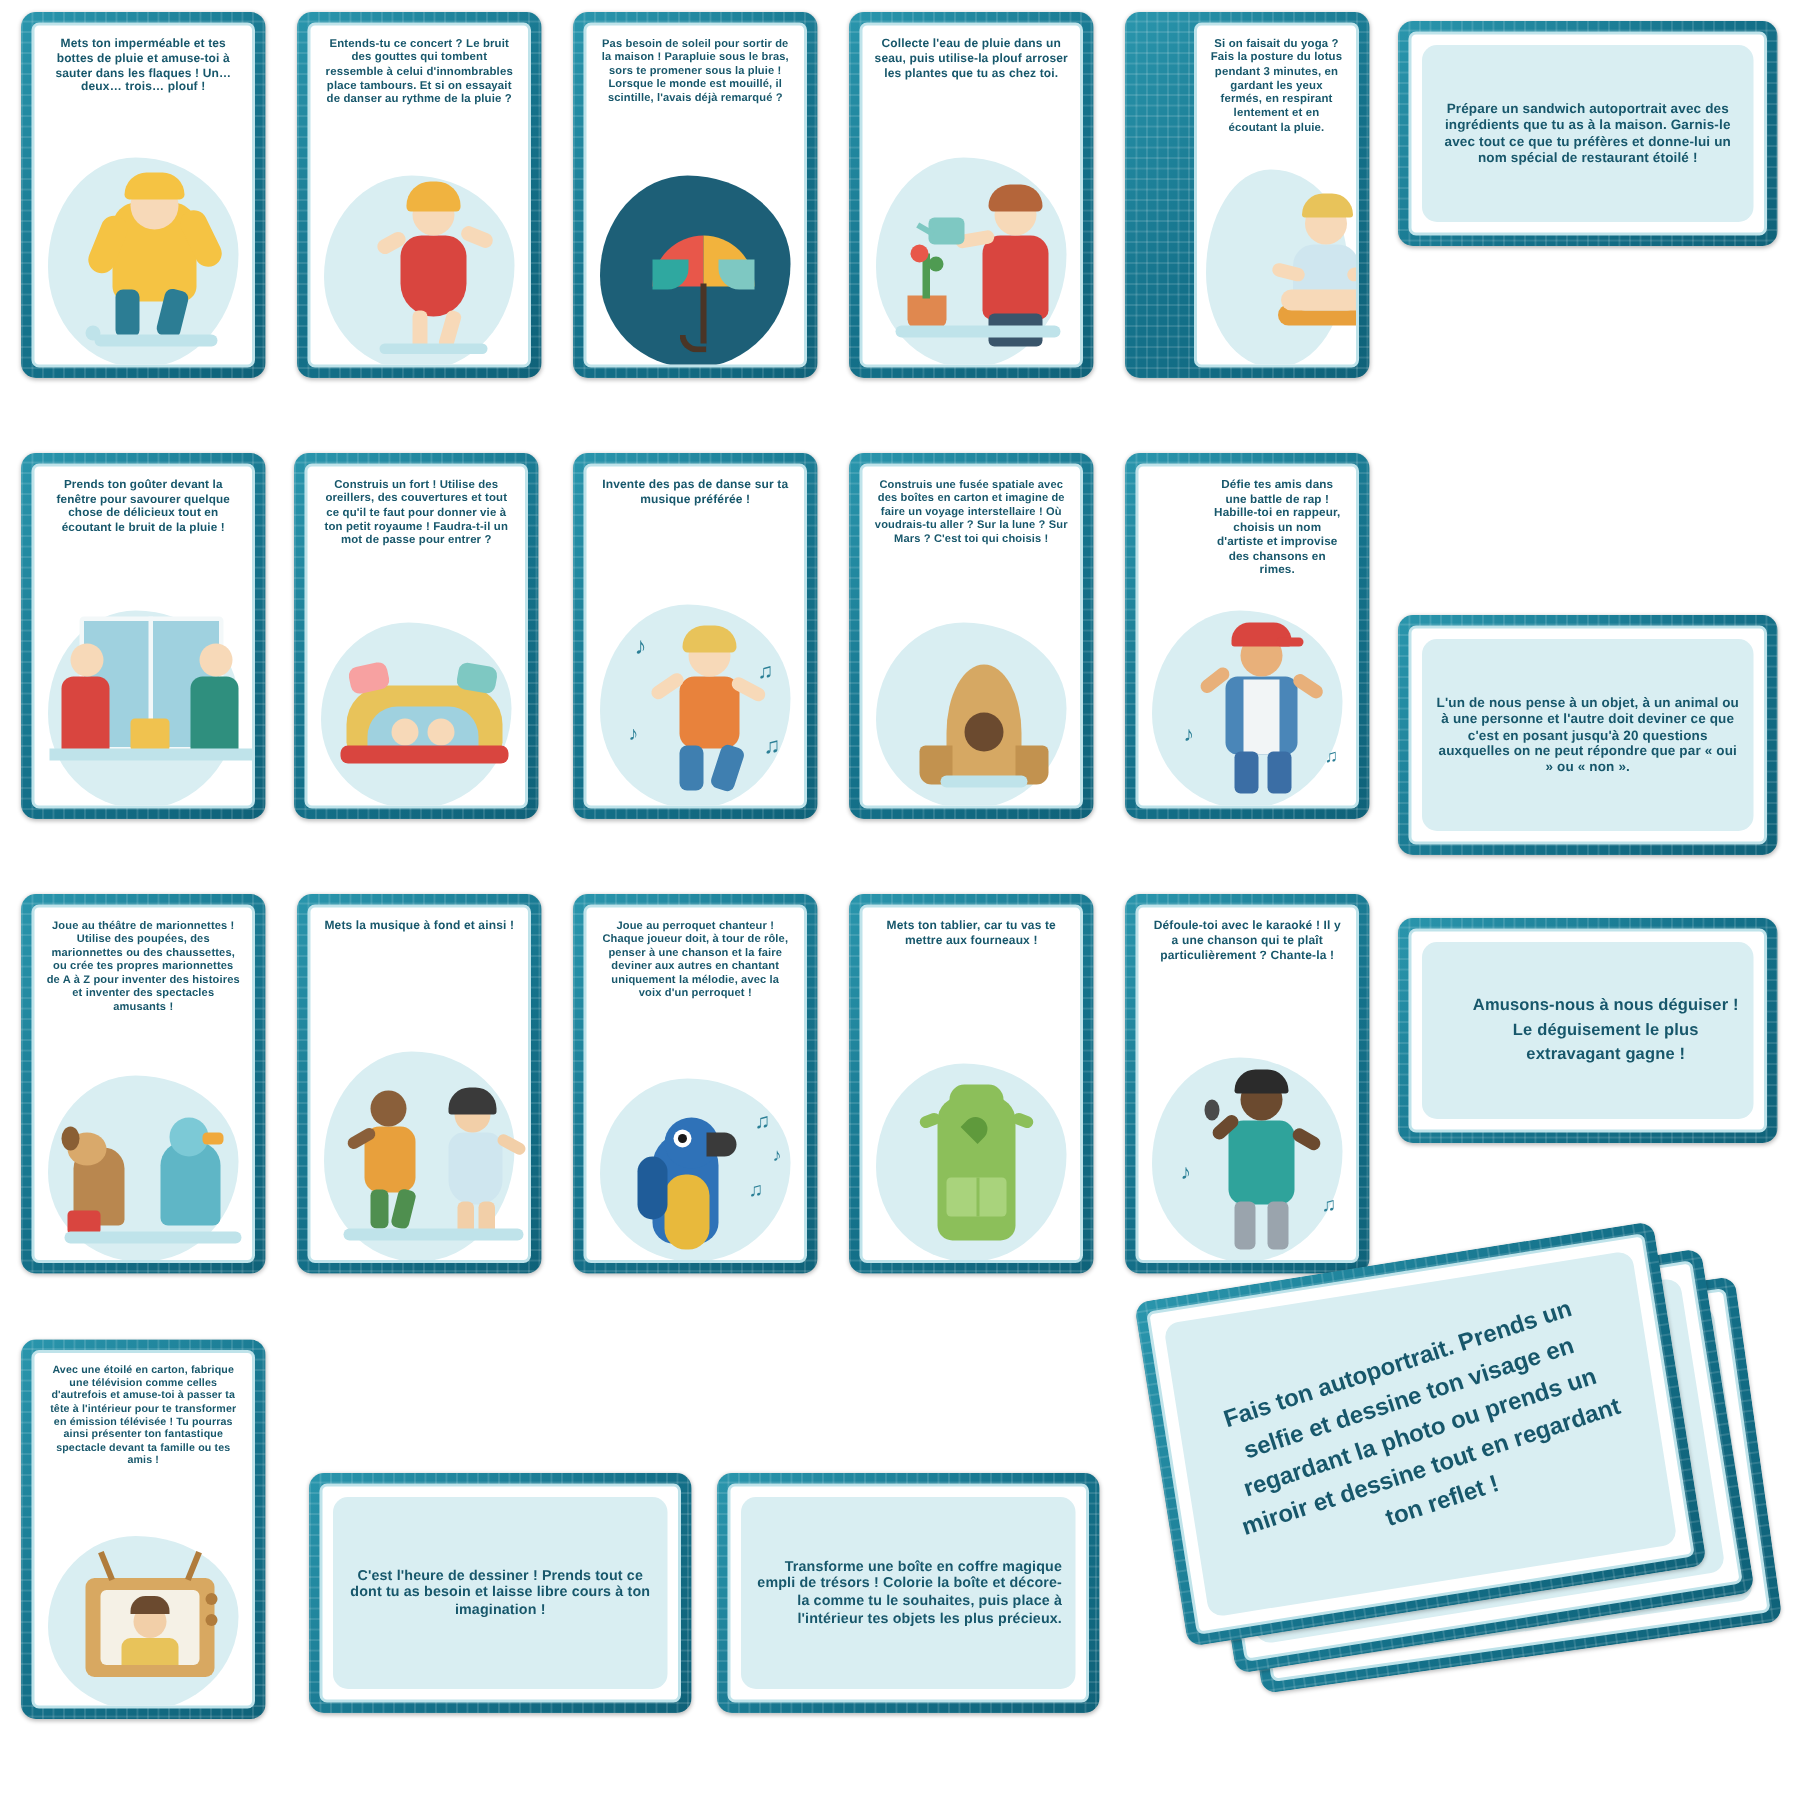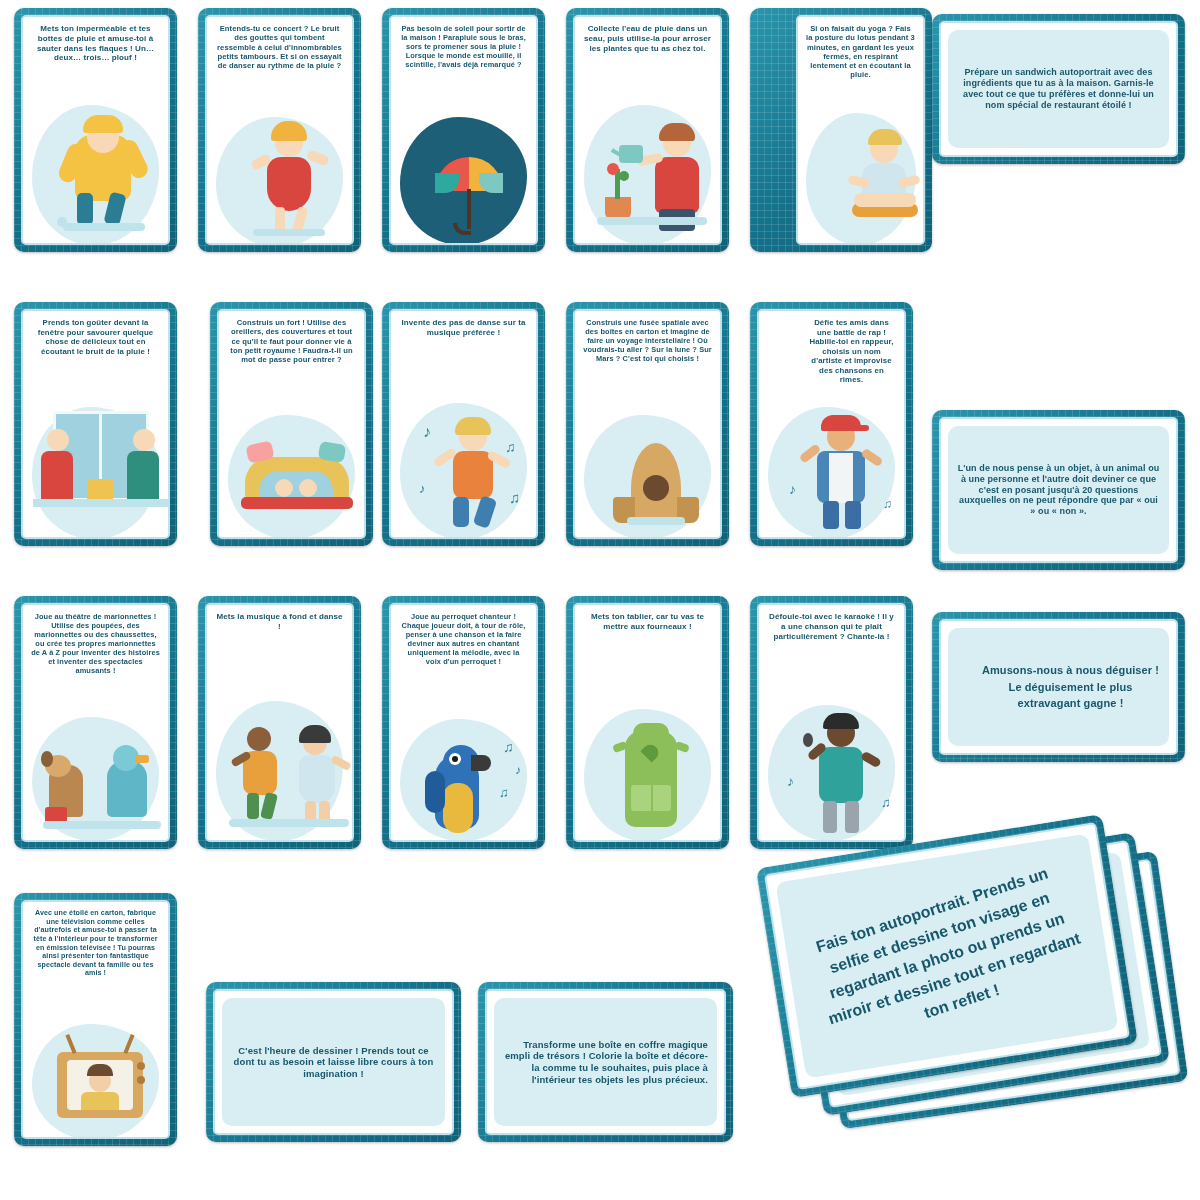--- a/index.html
+++ b/index.html
@@ -107,21 +107,21 @@
         <div class="sh" style="left:84px; top:176px; width:16px; height:32px; background:#2c7d94; border-radius:5px; transform:rotate(14deg);"></div>
         <div class="sh" style="left:40px; top:206px; width:82px; height:8px; background:#bfe3ea; border-radius:6px;"></div>
         <div class="sh circle" style="left:34px; top:200px; width:10px; height:10px; background:#bfe3ea;"></div>
       </div>
     </div>
   </div>
 
   <div class="card" style="left:198px; top:8px; width:163px; height:244px;">
     <div class="inner">
       <div class="blob" style="top:100px; height:130px;"></div>
-      <div class="card-text" style="font-size:7.6px;">Entends-tu ce concert ? Le bruit des gouttes qui tombent ressemble à celui d'innombrables petits tambours. Et si on essayait de danser au rythme de la pluie ?</div>
+      <div class="card-text" style="font-size:7.6px;">Entends-tu ce concert ? Le bruit des gouttes qui tombent ressemble à celui d'innombrables place tambours. Et si on essayait de danser au rythme de la pluie ?</div>
       <div class="art">
         <div class="sh" style="left:60px; top:140px; width:44px; height:54px; background:#d9453f; border-radius:14px 14px 22px 22px;"></div>
         <div class="sh circle" style="left:68px; top:112px; width:28px; height:28px; background:#f7d9b8;"></div>
         <div class="sh" style="left:64px; top:104px; width:36px; height:20px; background:#f0b340; border-radius:16px 16px 3px 3px;"></div>
         <div class="sh" style="left:44px; top:140px; width:20px; height:10px; background:#f7d9b8; border-radius:6px; transform:rotate(-28deg);"></div>
         <div class="sh" style="left:100px; top:136px; width:22px; height:10px; background:#f7d9b8; border-radius:6px; transform:rotate(22deg);"></div>
         <div class="sh" style="left:68px; top:190px; width:10px; height:26px; background:#f7d9b8; border-radius:4px;"></div>
         <div class="sh" style="left:88px; top:190px; width:10px; height:26px; background:#f7d9b8; border-radius:4px; transform:rotate(16deg);"></div>
         <div class="sh" style="left:46px; top:212px; width:72px; height:7px; background:#bfe3ea; border-radius:5px;"></div>
       </div>
@@ -139,39 +139,39 @@
         <div class="sh" style="left:88px; top:156px; width:24px; height:20px; background:#7ec8c2; border-radius:0 0 0 14px;"></div>
         <div class="sh" style="left:76px; top:172px; width:4px; height:40px; background:#4a3526;"></div>
         <div class="sh" style="left:62px; top:206px; width:18px; height:12px; border:4px solid #4a3526; border-top:none; border-right:none; border-radius:0 0 0 12px;"></div>
       </div>
     </div>
   </div>
 
   <div class="card" style="left:566px; top:8px; width:163px; height:244px;">
     <div class="inner">
       <div class="blob" style="top:88px; height:140px;"></div>
-      <div class="card-text" style="font-size:8px;">Collecte l'eau de pluie dans un seau, puis utilise-la pour arroser les plantes que tu as chez toi.</div>
+      <div class="card-text" style="font-size:8px;">Collecte l'eau de pluie dans un seau, puis utilise-la plouf arroser les plantes que tu as chez toi.</div>
       <div class="art">
         <div class="sh" style="left:80px; top:140px; width:44px; height:56px; background:#d9453f; border-radius:12px 12px 6px 6px;"></div>
         <div class="sh circle" style="left:88px; top:112px; width:28px; height:28px; background:#f7d9b8;"></div>
         <div class="sh" style="left:84px; top:106px; width:36px; height:18px; background:#b4653a; border-radius:16px 16px 4px 4px;"></div>
         <div class="sh" style="left:62px; top:138px; width:26px; height:9px; background:#f7d9b8; border-radius:5px; transform:rotate(-10deg);"></div>
         <div class="sh" style="left:84px; top:192px; width:36px; height:22px; background:#3a556b; border-radius:4px;"></div>
         <div class="sh" style="left:44px; top:128px; width:24px; height:18px; background:#7ec8c2; border-radius:4px;"></div>
         <div class="sh" style="left:36px; top:134px; width:12px; height:4px; background:#7ec8c2; transform:rotate(30deg);"></div>
         <div class="sh" style="left:30px; top:180px; width:26px; height:22px; background:#e0884f; border-radius:0 0 6px 6px;"></div>
         <div class="sh" style="left:40px; top:152px; width:5px; height:30px; background:#4f9b52;"></div>
         <div class="sh circle" style="left:32px; top:146px; width:12px; height:12px; background:#e8574a;"></div>
         <div class="sh circle" style="left:44px; top:154px; width:10px; height:10px; background:#4f9b52;"></div>
         <div class="sh" style="left:22px; top:200px; width:110px; height:8px; background:#bfe3ea; border-radius:5px;"></div>
       </div>
     </div>
   </div>
 
-  <div class="card" style="left:750px; top:8px; width:182px; height:244px;padding-left:46px;">
+  <div class="card" style="left:750px; top:8px; width:163px; height:244px;padding-left:46px;">
     <div class="inner">
       <div class="blob" style="top:96px; height:132px;"></div>
       <div class="card-text" style="font-size:7.6px;">Si on faisait du yoga ? Fais la posture du lotus pendant 3 minutes, en gardant les yeux fermés, en respirant lentement et en écoutant la pluie.</div>
       <div class="art">
         <div class="sh" style="left:54px; top:186px; width:66px; height:14px; background:#e8a03c; border-radius:7px;"></div>
         <div class="sh" style="left:64px; top:146px; width:44px; height:44px; background:#cfe6ef; border-radius:14px 14px 8px 8px;"></div>
         <div class="sh circle" style="left:72px; top:118px; width:28px; height:28px; background:#f7d9b8;"></div>
         <div class="sh" style="left:70px; top:112px; width:34px; height:16px; background:#e8c35a; border-radius:14px 14px 2px 2px;"></div>
         <div class="sh" style="left:50px; top:160px; width:22px; height:9px; background:#f7d9b8; border-radius:5px; transform:rotate(14deg);"></div>
         <div class="sh" style="left:100px; top:160px; width:22px; height:9px; background:#f7d9b8; border-radius:5px; transform:rotate(-14deg);"></div>
@@ -197,21 +197,21 @@
         <div class="sh" style="left:18px; top:140px; width:32px; height:52px; background:#d9453f; border-radius:8px 8px 0 0;"></div>
         <div class="sh circle" style="left:24px; top:118px; width:22px; height:22px; background:#f7d9b8;"></div>
         <div class="sh" style="left:104px; top:140px; width:32px; height:52px; background:#2f8f7e; border-radius:8px 8px 0 0;"></div>
         <div class="sh circle" style="left:110px; top:118px; width:22px; height:22px; background:#f7d9b8;"></div>
         <div class="sh" style="left:64px; top:168px; width:26px; height:22px; background:#f0c24f; border-radius:3px;"></div>
         <div class="sh" style="left:10px; top:188px; width:136px; height:8px; background:#bfe3ea;"></div>
       </div>
     </div>
   </div>
 
-  <div class="card" style="left:210px; top:302px; width:163px; height:244px;">
+  <div class="card" style="left:196px; top:302px; width:163px; height:244px;">
     <div class="inner">
       <div class="blob" style="top:104px; height:124px;"></div>
       <div class="card-text" style="font-size:7.6px;">Construis un fort ! Utilise des oreillers, des couvertures et tout ce qu'il te faut pour donner vie à ton petit royaume ! Faudra-t-il un mot de passe pour entrer ?</div>
       <div class="art">
         <div class="sh" style="left:26px; top:146px; width:104px; height:44px; background:#e8c35a; border-radius:26px 26px 6px 6px;"></div>
         <div class="sh" style="left:40px; top:160px; width:74px; height:30px; background:#9fd1df; border-radius:20px 20px 4px 4px;"></div>
         <div class="sh circle" style="left:56px; top:168px; width:18px; height:18px; background:#f7d9b8;"></div>
         <div class="sh circle" style="left:80px; top:168px; width:18px; height:18px; background:#f7d9b8;"></div>
         <div class="sh" style="left:22px; top:186px; width:112px; height:12px; background:#d9453f; border-radius:5px;"></div>
         <div class="sh" style="left:28px; top:132px; width:26px; height:18px; background:#f7a1a1; border-radius:6px; transform:rotate(-12deg);"></div>
@@ -295,21 +295,21 @@
         <div class="sh" style="left:112px; top:150px; width:14px; height:8px; background:#f0a93c; border-radius:3px;"></div>
         <div class="sh" style="left:22px; top:202px; width:22px; height:16px; background:#d9453f; border-radius:3px;"></div>
         <div class="sh" style="left:20px; top:216px; width:118px; height:8px; background:#bfe3ea; border-radius:4px;"></div>
       </div>
     </div>
   </div>
 
   <div class="card" style="left:198px; top:596px; width:163px; height:253px;">
     <div class="inner">
       <div class="blob" style="top:96px; height:140px;"></div>
-      <div class="card-text" style="font-size:8px;">Mets la musique à fond et danse !</div>
+      <div class="card-text" style="font-size:8px;">Mets la musique à fond et ainsi !</div>
       <div class="art">
         <div class="sh" style="left:36px; top:146px; width:34px; height:44px; background:#e8a03c; border-radius:10px;"></div>
         <div class="sh circle" style="left:40px; top:122px; width:24px; height:24px; background:#8a5f3a;"></div>
         <div class="sh" style="left:24px; top:150px; width:20px; height:8px; background:#8a5f3a; border-radius:4px; transform:rotate(-30deg);"></div>
         <div class="sh" style="left:40px; top:188px; width:12px; height:26px; background:#4f8f4f; border-radius:4px;"></div>
         <div class="sh" style="left:56px; top:188px; width:12px; height:26px; background:#4f8f4f; border-radius:4px; transform:rotate(14deg);"></div>
         <div class="sh" style="left:92px; top:150px; width:36px; height:48px; background:#cfe6ef; border-radius:10px 10px 16px 16px;"></div>
         <div class="sh circle" style="left:96px; top:126px; width:24px; height:24px; background:#f2cfa8;"></div>
         <div class="sh" style="left:92px; top:120px; width:32px; height:18px; background:#3a3a3a; border-radius:14px 14px 2px 2px;"></div>
         <div class="sh" style="left:124px; top:154px; width:20px; height:8px; background:#f2cfa8; border-radius:4px; transform:rotate(28deg);"></div>

